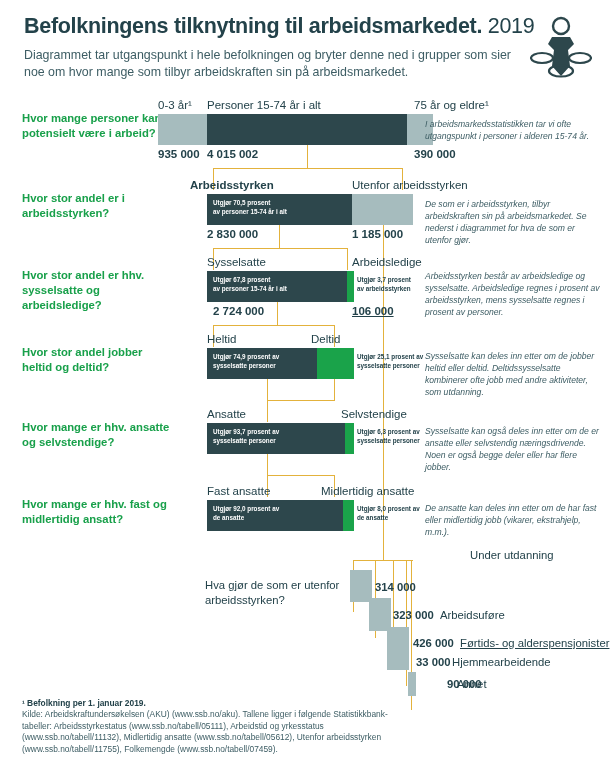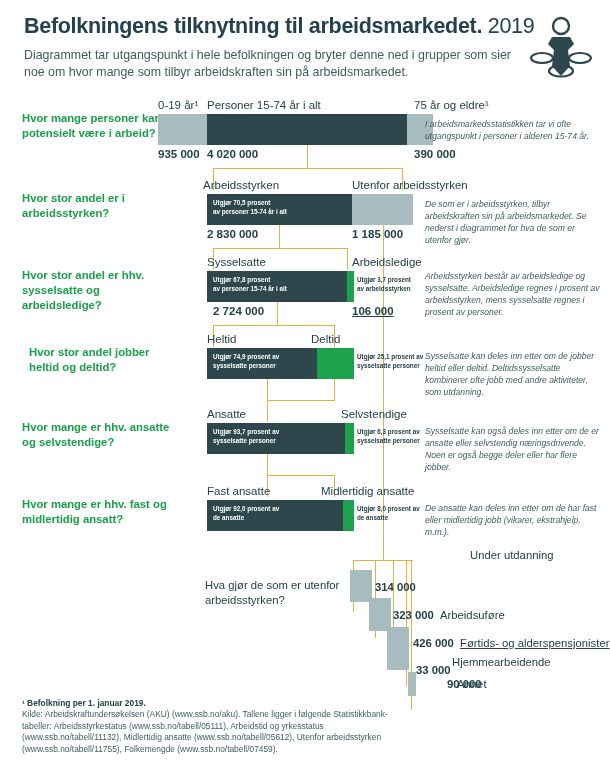--- a/index.html
+++ b/index.html
@@ -100,46 +100,46 @@
         <ellipse cx="12" cy="44" rx="11" ry="5" fill="none" stroke="#2d474c" stroke-width="2.2"></ellipse>
         <ellipse cx="50" cy="44" rx="11" ry="5" fill="none" stroke="#2d474c" stroke-width="2.2"></ellipse>
         <ellipse cx="31" cy="57" rx="12" ry="5.5" fill="none" stroke="#2d474c" stroke-width="2.2"></ellipse>
       </svg>
     </div>
   </div>
 
   <div class="row" style="top:0;">
     <div class="qlabel" style="top:111px;">Hvor mange personer kan potensielt være i arbeid?</div>
 
-    <div class="cat" style="left:158px;top:99px;">0-19 år¹</div>
+    <div class="cat" style="left:158px;top:99px;">0-3 år¹</div>
     <div class="cat" style="left:207px;top:99px;">Personer 15-74 år i alt</div>
     <div class="cat" style="left:414px;top:99px;">75 år og eldre¹</div>
 
     <div class="bar" style="left:158px;top:114px;width:275px;">
       <div class="seg light" style="left:0;width:49px;"></div>
       <div class="seg dark" style="left:49px;width:200px;"></div>
       <div class="seg light" style="left:249px;width:26px;"></div>
     </div>
 
     <div class="val" style="left:158px;top:148px;">935 000</div>
-    <div class="val" style="left:207px;top:148px;">4 020 000</div>
+    <div class="val" style="left:207px;top:148px;">4 015 002</div>
     <div class="val" style="left:414px;top:148px;">390 000</div>
 
     <div class="note" style="left:425px;top:118px;">I arbeidsmarkedsstatistikken tar vi ofte utgangspunkt i personer i alderen 15-74 år.</div>
   </div>
 
   <div class="conn vline" style="left:307px;top:145px;height:24px;"></div>
   <div class="conn hline" style="left:213px;top:168px;width:190px;"></div>
   <div class="conn vline" style="left:213px;top:168px;height:22px;"></div>
   <div class="conn vline" style="left:402px;top:168px;height:22px;"></div>
 
   <div class="row" style="top:0;">
     <div class="qlabel" style="top:191px;">Hvor stor andel er i arbeidsstyrken?</div>
 
-    <div class="cat" style="left:203px;top:179px;">Arbeidsstyrken</div>
+    <div class="cat" style="left:190px;top:179px;font-weight:bold;">Arbeidsstyrken</div>
     <div class="cat" style="left:352px;top:179px;">Utenfor arbeidsstyrken</div>
 
     <div class="bar" style="left:207px;top:194px;width:206px;">
       <div class="seg dark" style="left:0;width:145px;">
         <div class="seg-text">Utgjør 70,5 prosent
 av personer 15-74 år i alt</div>
       </div>
       <div class="seg light" style="left:145px;width:61px;"></div>
     </div>
 
@@ -177,21 +177,21 @@
 
     <div class="note" style="left:425px;top:270px;">Arbeidsstyrken består av arbeidsledige og sysselsatte. Arbeidsledige regnes i prosent av arbeidsstyrken, mens sysselsatte regnes i prosent av personer.</div>
   </div>
 
   <div class="conn vline" style="left:277px;top:302px;height:24px;"></div>
   <div class="conn hline" style="left:213px;top:325px;width:122px;"></div>
   <div class="conn vline" style="left:213px;top:325px;height:22px;"></div>
   <div class="conn vline" style="left:334px;top:325px;height:22px;"></div>
 
   <div class="row" style="top:0;">
-    <div class="qlabel" style="top:345px;margin-left:7px;">Hvor stor andel jobber heltid og deltid?</div>
+    <div class="qlabel" style="top:345px;">Hvor stor andel jobber heltid og deltid?</div>
 
     <div class="cat" style="left:207px;top:333px;text-align:right;">Heltid</div>
     <div class="cat" style="left:311px;top:333px;">Deltid</div>
 
     <div class="bar" style="left:207px;top:348px;width:147px;">
       <div class="seg dark" style="left:0;width:110px;">
         <div class="seg-text">Utgjør 74,9 prosent av
 sysselsatte personer</div>
       </div>
       <div class="seg green" style="left:110px;width:37px;"></div>
@@ -265,21 +265,21 @@
 
   <div class="stair-bar" style="left:369px;top:598px;width:22px;height:33px;"></div>
   <div class="stair-val" style="left:393px;top:609px;">323 000</div>
   <div class="stair-lbl" style="left:440px;top:609px;">Arbeidsuføre</div>
 
   <div class="stair-bar" style="left:387px;top:627px;width:22px;height:43px;"></div>
   <div class="stair-val" style="left:413px;top:637px;">426 000</div>
   <div class="stair-lbl" style="left:460px;top:637px;text-decoration:underline;">Førtids- og alderspensjonister</div>
 
   <div class="stair-bar" style="left:404px;top:656px;width:4px;height:3px;"></div>
-  <div class="stair-val" style="left:416px;top:656px;margin-top:8px;">33 000</div>
+  <div class="stair-val" style="left:416px;top:656px;">33 000</div>
   <div class="stair-lbl" style="left:452px;top:656px;">Hjemmearbeidende</div>
 
   <div class="stair-bar" style="left:408px;top:672px;width:8px;height:24px;"></div>
   <div class="stair-val" style="left:421px;top:678px;margin-left:26px;">90 000</div>
   <div class="stair-lbl" style="left:457px;top:678px;">Annet</div>
 
   <div class="footer">
     <div class="foot-note">
       <b>¹ Befolkning per 1. januar 2019.</b>
     </div>

